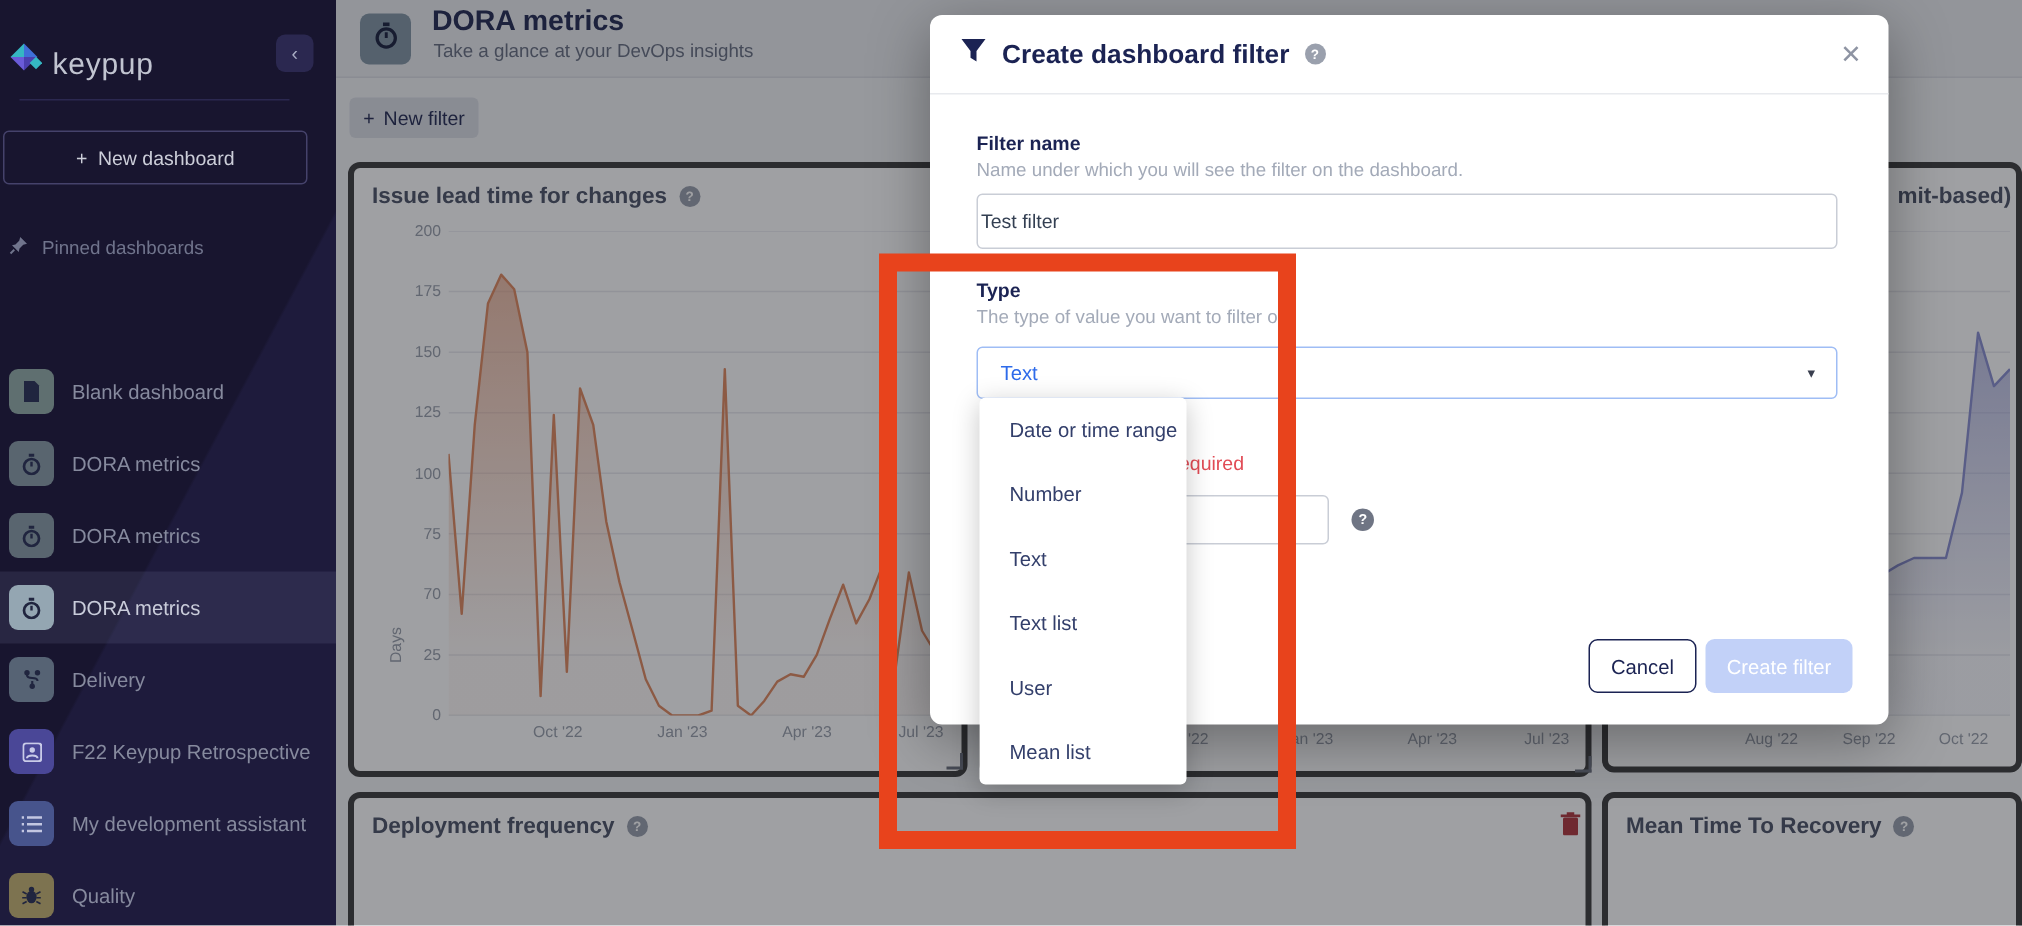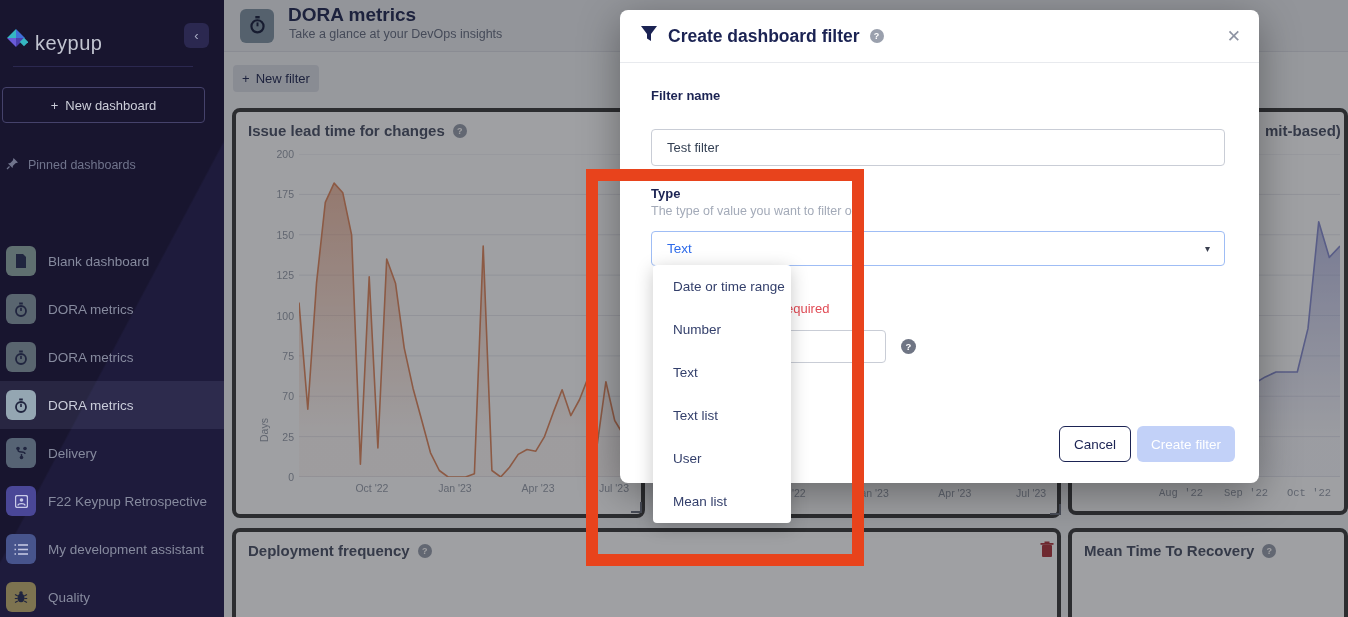--- a/index.html
+++ b/index.html
@@ -52,21 +52,21 @@
   #backdrop { position:absolute; left:224px; top:0; width:1124px; height:617px; background:rgba(16,17,26,0.40); z-index:10; }
   #modal { position:absolute; left:620px; top:10px; width:639px; height:473px; background:#fff; border-radius:8px;
     box-shadow:0 10px 40px rgba(0,0,0,0.35); z-index:20; }
   .modal-head { position:absolute; left:0; top:0; width:100%; height:53px; border-bottom:1px solid #e8eaee;
     display:flex; align-items:center; padding:0 20px; gap:10px; }
   .modal-title { font-size:17.5px; font-weight:bold; color:#1b2353; }
   .close-x { position:absolute; right:18px; top:16px; font-size:17px; color:#8e94a3; cursor:pointer; }
   .f-label { position:absolute; left:31px; font-size:13px; font-weight:bold; color:#1b2353; }
   .f-helper { position:absolute; left:31px; font-size:12.5px; color:#a3aab8; }
   .f-input { position:absolute; left:31px; width:574px; height:37px; border:1px solid #c9cdd6; border-radius:4px;
-    font-size:13px; color:#333f52; padding:0 15px; font-family:"Liberation Sans", sans-serif; background:#fff; }
+    font-size:13px; color:#333f52; padding:0 2px; font-family:"Liberation Sans", sans-serif; background:#fff; }
   .f-select { position:absolute; left:31px; top:221px; width:574px; height:35px; border:1px solid #9fbdf5; border-radius:4px;
     display:flex; align-items:center; padding:0 15px; cursor:pointer; background:#fff; }
   .sel-value { font-size:13.5px; color:#2e6bea; }
   .sel-caret { position:absolute; right:14px; font-size:10px; color:#3a3f4f; }
   .err-frag { position:absolute; left:166px; top:291px; font-size:13px; color:#e14b55; }
   .mini-input { position:absolute; left:164px; top:320px; width:102px; height:33px; border:1px solid #c9cdd6; border-radius:4px; background:#fff; }
   .mini-help { position:absolute; left:281px; top:329px; width:15px; height:15px; border-radius:50%; background:#6f7584;
     color:#fff; font-size:9.5px; font-weight:bold; display:flex; align-items:center; justify-content:center; cursor:pointer; }
   .btn-cancel { position:absolute; left:439px; top:416px; width:72px; height:36px; background:#fff; border:1.5px solid #1b2353;
     border-radius:6px; color:#1b2353; font-size:13.5px; display:flex; align-items:center; justify-content:center; cursor:pointer; }
@@ -300,21 +300,21 @@
           <line x1="0" x2="256" y1="0" y2="0" stroke="#e9eaef" stroke-width="1"></line>
           <defs>
             <linearGradient id="g2" x1="0" y1="0" x2="0" y2="1">
               <stop offset="0%" stop-color="#8a8fd0" stop-opacity="0.55"></stop>
               <stop offset="85%" stop-color="#8a8fd0" stop-opacity="0.05"></stop>
             </linearGradient>
           </defs>
           <polygon points="0.0,314.9 10.7,314.9 21.3,313.3 32.0,313.3 42.7,311.7 53.3,310.1 64.0,310.1 74.7,306.9 85.3,303.6 96.0,300.4 106.7,293.9 117.3,287.5 128.0,277.8 138.7,264.9 149.3,250.3 160.0,234.2 170.7,229.3 181.3,222.9 192.0,218.0 202.7,218.0 213.3,218.0 224.0,174.4 234.7,67.8 245.3,103.4 256.0,92.1 256,323 0,323" fill="url(#g2)"></polygon>
           <polyline points="0.0,314.9 10.7,314.9 21.3,313.3 32.0,313.3 42.7,311.7 53.3,310.1 64.0,310.1 74.7,306.9 85.3,303.6 96.0,300.4 106.7,293.9 117.3,287.5 128.0,277.8 138.7,264.9 149.3,250.3 160.0,234.2 170.7,229.3 181.3,222.9 192.0,218.0 202.7,218.0 213.3,218.0 224.0,174.4 234.7,67.8 245.3,103.4 256.0,92.1" fill="none" stroke="#8a8fd0" stroke-width="1.6" stroke-linejoin="round"></polyline>
         </svg>
-      <div class="xticks" style="left:12px; top:375px; width:256px; height:14px;font-family:Liberation Mono, monospace;">
+      <div class="xticks" style="left:12px; top:375px; width:256px; height:14px;">
           <span class="xtick" style="left: 37.9%;">Aug '22</span>
           <span class="xtick" style="left: 63.3%;">Sep '22</span>
           <span class="xtick" style="left: 87.9%;">Oct '22</span>
         </div>
     </div>
 
     <div class="card" style="left:8px; top:528px; width:829px; height:110px;">
       <div class="card-title">
         <span>Deployment frequency</span>
         <span class="help">?</span>
@@ -343,20 +343,21 @@
         <svg width="18" height="18" viewBox="0 0 18 18">
             <path d="M1 1 H17 L11 9 V16 L7 13.5 V9 Z" fill="#1b2353"></path>
           </svg>
       </span>
       <span class="modal-title">Create dashboard filter</span>
       <span class="help">?</span>
     </div>
     <span class="close-x">✕</span>
 
     <div class="f-label" style="top:78px;">Filter name</div>
+    <div class="f-helper" style="top:96px;">Name under which you will see the filter on the dashboard.</div>
     <input class="f-input" style="top: 119px;" value="Test filter">
 
     <div class="f-label" style="top:176px;">Type</div>
     <div class="f-helper" style="top:194px;">The type of value you want to filter on</div>
     <div class="f-select">
       <span class="sel-value">Text</span>
       <span class="sel-caret">▾</span>
     </div>
 
     <div class="err-frag">equired</div>

